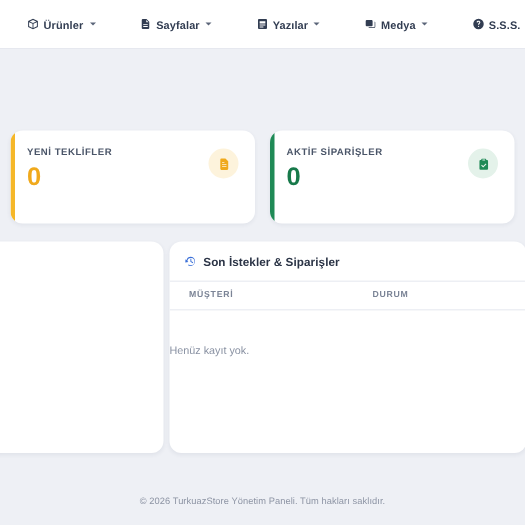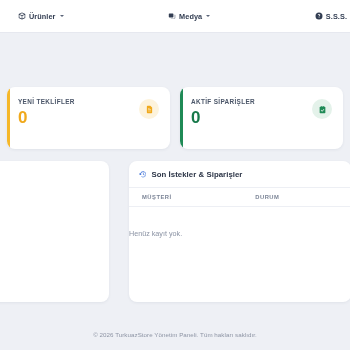--- a/index.html
+++ b/index.html
@@ -145,21 +145,21 @@
     margin-top: 1px;
     flex: 0 0 auto;
   }
   .stat-card.amber .stat-badge { background: #fdf3dc; color: #f0a91c; }
   .stat-card.green .stat-badge { background: #e4f2ea; color: #1f8a56; }
   .stat-badge svg { width: 9px; height: 9px; display: block; }
 
   
   .panel-row {
     display: flex;
-    gap: 20px;
+    gap: 4px;
     margin-top: 12px;
     align-items: stretch;
   }
 
   .side-panel {
     width: 117px;
     flex: 0 0 117px;
     background: #ffffff;
     border-radius: 8px;
     height: 141px;
@@ -239,21 +239,39 @@
         <span class="nav-ico">
           <svg viewBox="0 0 16 16" fill="currentColor">
               <path d="M8 1 1.5 4v8L8 15l6.5-3V4L8 1zm0 1.6 4.3 2L8 6.6 3.7 4.6 8 2.6zM2.8 5.7 7.4 7.8v5.4L2.8 11V5.7zm5.8 7.5V7.8l4.6-2.1V11l-4.6 2.2z"></path>
             </svg>
         </span>
         <span>Ürünler</span>
         <span class="caret"></span>
       </div>
 
 
-
+      <div class="nav-item">
+        <span class="nav-ico">
+          <svg viewBox="0 0 16 16" fill="currentColor">
+              <path d="M9.3 1.2H4.4A1.4 1.4 0 0 0 3 2.6v10.8a1.4 1.4 0 0 0 1.4 1.4h7.2a1.4 1.4 0 0 0 1.4-1.4V5L9.3 1.2zm-.3 1.6 3 3h-3v-3zM5 8.2h6v1.1H5V8.2zm0 2.6h6V12H5v-1.2z"></path>
+            </svg>
+        </span>
+        <span>Sayfalar</span>
+        <span class="caret"></span>
+      </div>
+
+      <div class="nav-item">
+        <span class="nav-ico">
+          <svg viewBox="0 0 16 16" fill="currentColor">
+              <path d="M2 2.6A1.3 1.3 0 0 1 3.3 1.3h9.4A1.3 1.3 0 0 1 14 2.6v10.8a1.3 1.3 0 0 1-1.3 1.3H3.3A1.3 1.3 0 0 1 2 13.4V2.6zm2.2 1.6v3h7.6v-3H4.2zm0 4.6v1.1h7.6V8.8H4.2zm0 2.6v1.1h5V11.4h-5z"></path>
+            </svg>
+        </span>
+        <span>Yazılar</span>
+        <span class="caret"></span>
+      </div>
 
       <div class="nav-item">
         <span class="nav-ico">
           <svg viewBox="0 0 16 16" fill="currentColor">
               <path d="M1.6 4.2A1.4 1.4 0 0 1 3 2.8h6.4a1.4 1.4 0 0 1 1.4 1.4v5.4A1.4 1.4 0 0 1 9.4 11H3a1.4 1.4 0 0 1-1.4-1.4V4.2zm10.6.6h1A1.2 1.2 0 0 1 14.4 6v5.8a1.4 1.4 0 0 1-1.4 1.4H5.6v-.9h7.3a.6.6 0 0 0 .6-.6V4.8z"></path>
             </svg>
         </span>
         <span>Medya</span>
         <span class="caret"></span>
       </div>

